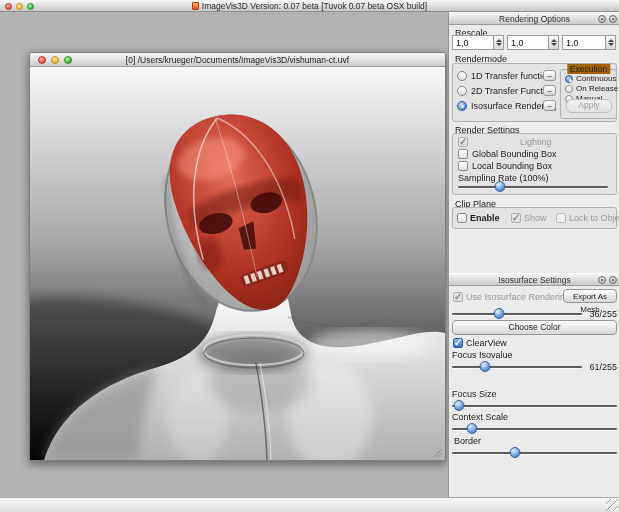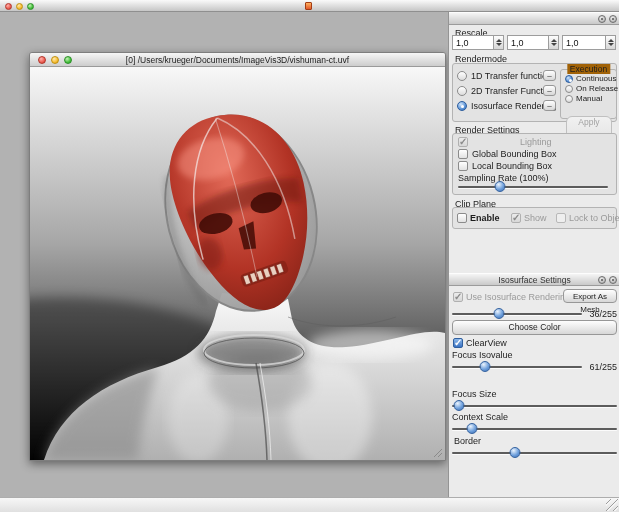--- a/index.html
+++ b/index.html
@@ -81,21 +81,21 @@
 </style>
 </head>
 <body>
 
 <div id="app">
 
   <div class="apptitle">
     <span class="tl red" style="left:5px;top:3px;width:7px;height:7px;"></span>
     <span class="tl yel" style="left:16px;top:3px;width:7px;height:7px;"></span>
     <span class="tl grn" style="left:27px;top:3px;width:7px;height:7px;"></span>
-    <div class="txt"><span class="doc-ico"></span></div>
+    <div class="txt"><span class="doc-ico"></span><span>ImageVis3D Version: 0.07 beta [Tuvok 0.07 beta OSX build]</span></div>
   </div>
 
   <div id="mdi">
 
     <div id="viewerwin">
       <div class="wintitle">
         <span class="tl red" style="left:8px;top:3px;width:8px;height:8px;"></span>
         <span class="tl yel" style="left:21px;top:3px;width:8px;height:8px;"></span>
         <span class="tl grn" style="left:34px;top:3px;width:8px;height:8px;"></span>
         <div class="txt">[0] /Users/krueger/Documents/ImageVis3D/vishuman-ct.uvf</div>
@@ -179,20 +179,21 @@
             <line x1="408" y1="390" x2="412" y2="386"></line>
           </g>
         </svg>
       </div>
     </div>
   </div>
 
   <div id="dock">
 
     <div class="dtitle" style="top:0;">
+      <div class="txt">Rendering Options</div>
       <span class="dbtn" style="right:14px;"></span>
       <span class="dbtn" style="right:3px;"></span>
     </div>
 
     <div class="lbl" style="left:6px;top:16px;">Rescale</div>
     <div class="spin" style="left:3px;top:23px;width:52px;">
       <span class="val">1,0</span>
       <span class="steps">
           <i class="up"></i>
           <i class="dn"></i>
@@ -229,21 +230,21 @@
     <div class="btn mini" style="left:94px;top:88px;width:13px;height:11px;">–</div>
 
     <div class="gbox" style="left:111px;top:57px;width:57px;height:50px;">
       <span class="gtitle">Execution</span>
       <span class="radio on" style="left:4px;top:5px;width:8px;height:8px;"></span>
       <span class="lbl" style="left:15px;top:4px;font-size:8px;">Continuous</span>
       <span class="radio" style="left:4px;top:15px;width:8px;height:8px;"></span>
       <span class="lbl" style="left:15px;top:14px;font-size:8px;">On Release</span>
       <span class="radio" style="left:4px;top:25px;width:8px;height:8px;"></span>
       <span class="lbl" style="left:15px;top:24px;font-size:8px;">Manual</span>
-      <div class="btn dis" style="left:5px;top:46px;width:46px;height:26px;border-radius:6px;line-height:10px;">Apply</div>
+      <div class="btn dis" style="left:5px;top:29px;width:46px;height:14px;border-radius:6px;line-height:10px;">Apply</div>
     </div>
 
     <div class="lbl" style="left:6px;top:113px;">Render Settings</div>
     <div class="gbox" style="left:3px;top:121px;width:165px;height:62px;"></div>
     <span class="cb on dis" style="left:9px;top:125px;"></span>
     <div class="lbl dis" style="left:23px;top:125px;padding-left:48px;">Lighting</div>
     <span class="cb" style="left:9px;top:137px;"></span>
     <div class="lbl" style="left:23px;top:137px;">Global Bounding Box</div>
     <span class="cb" style="left:9px;top:149px;"></span>
     <div class="lbl" style="left:23px;top:149px;">Local Bounding Box</div>

